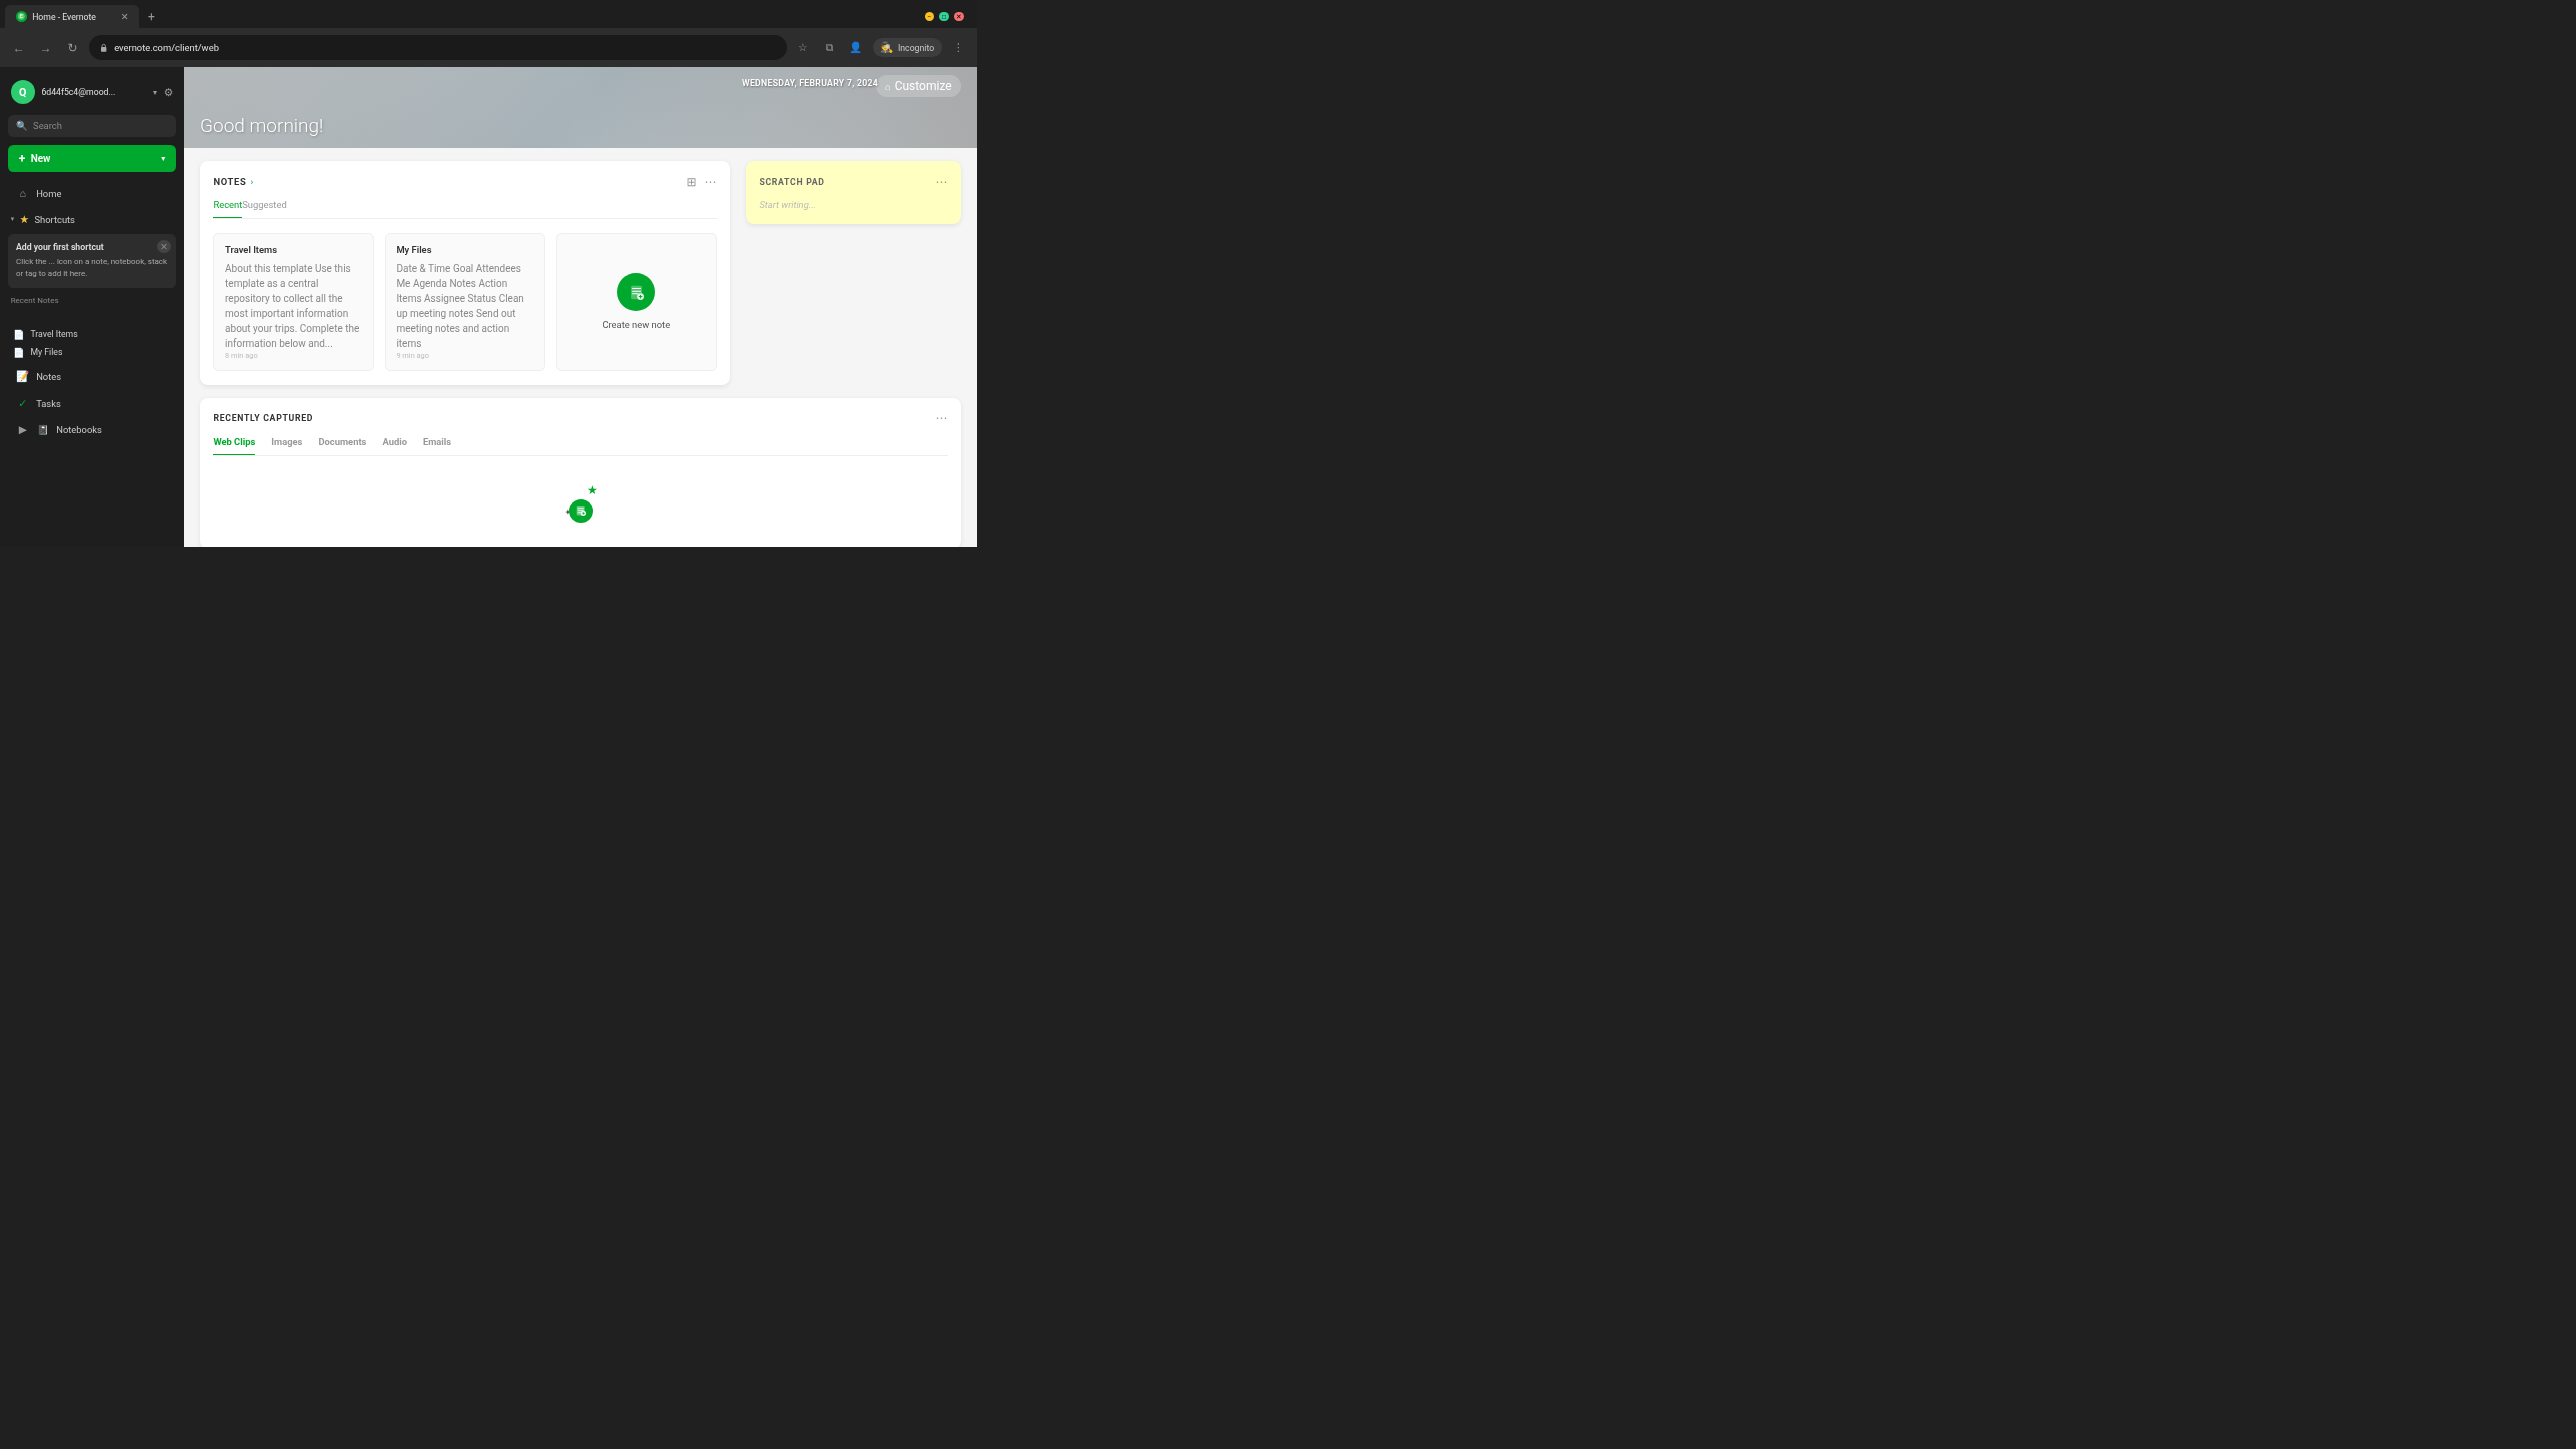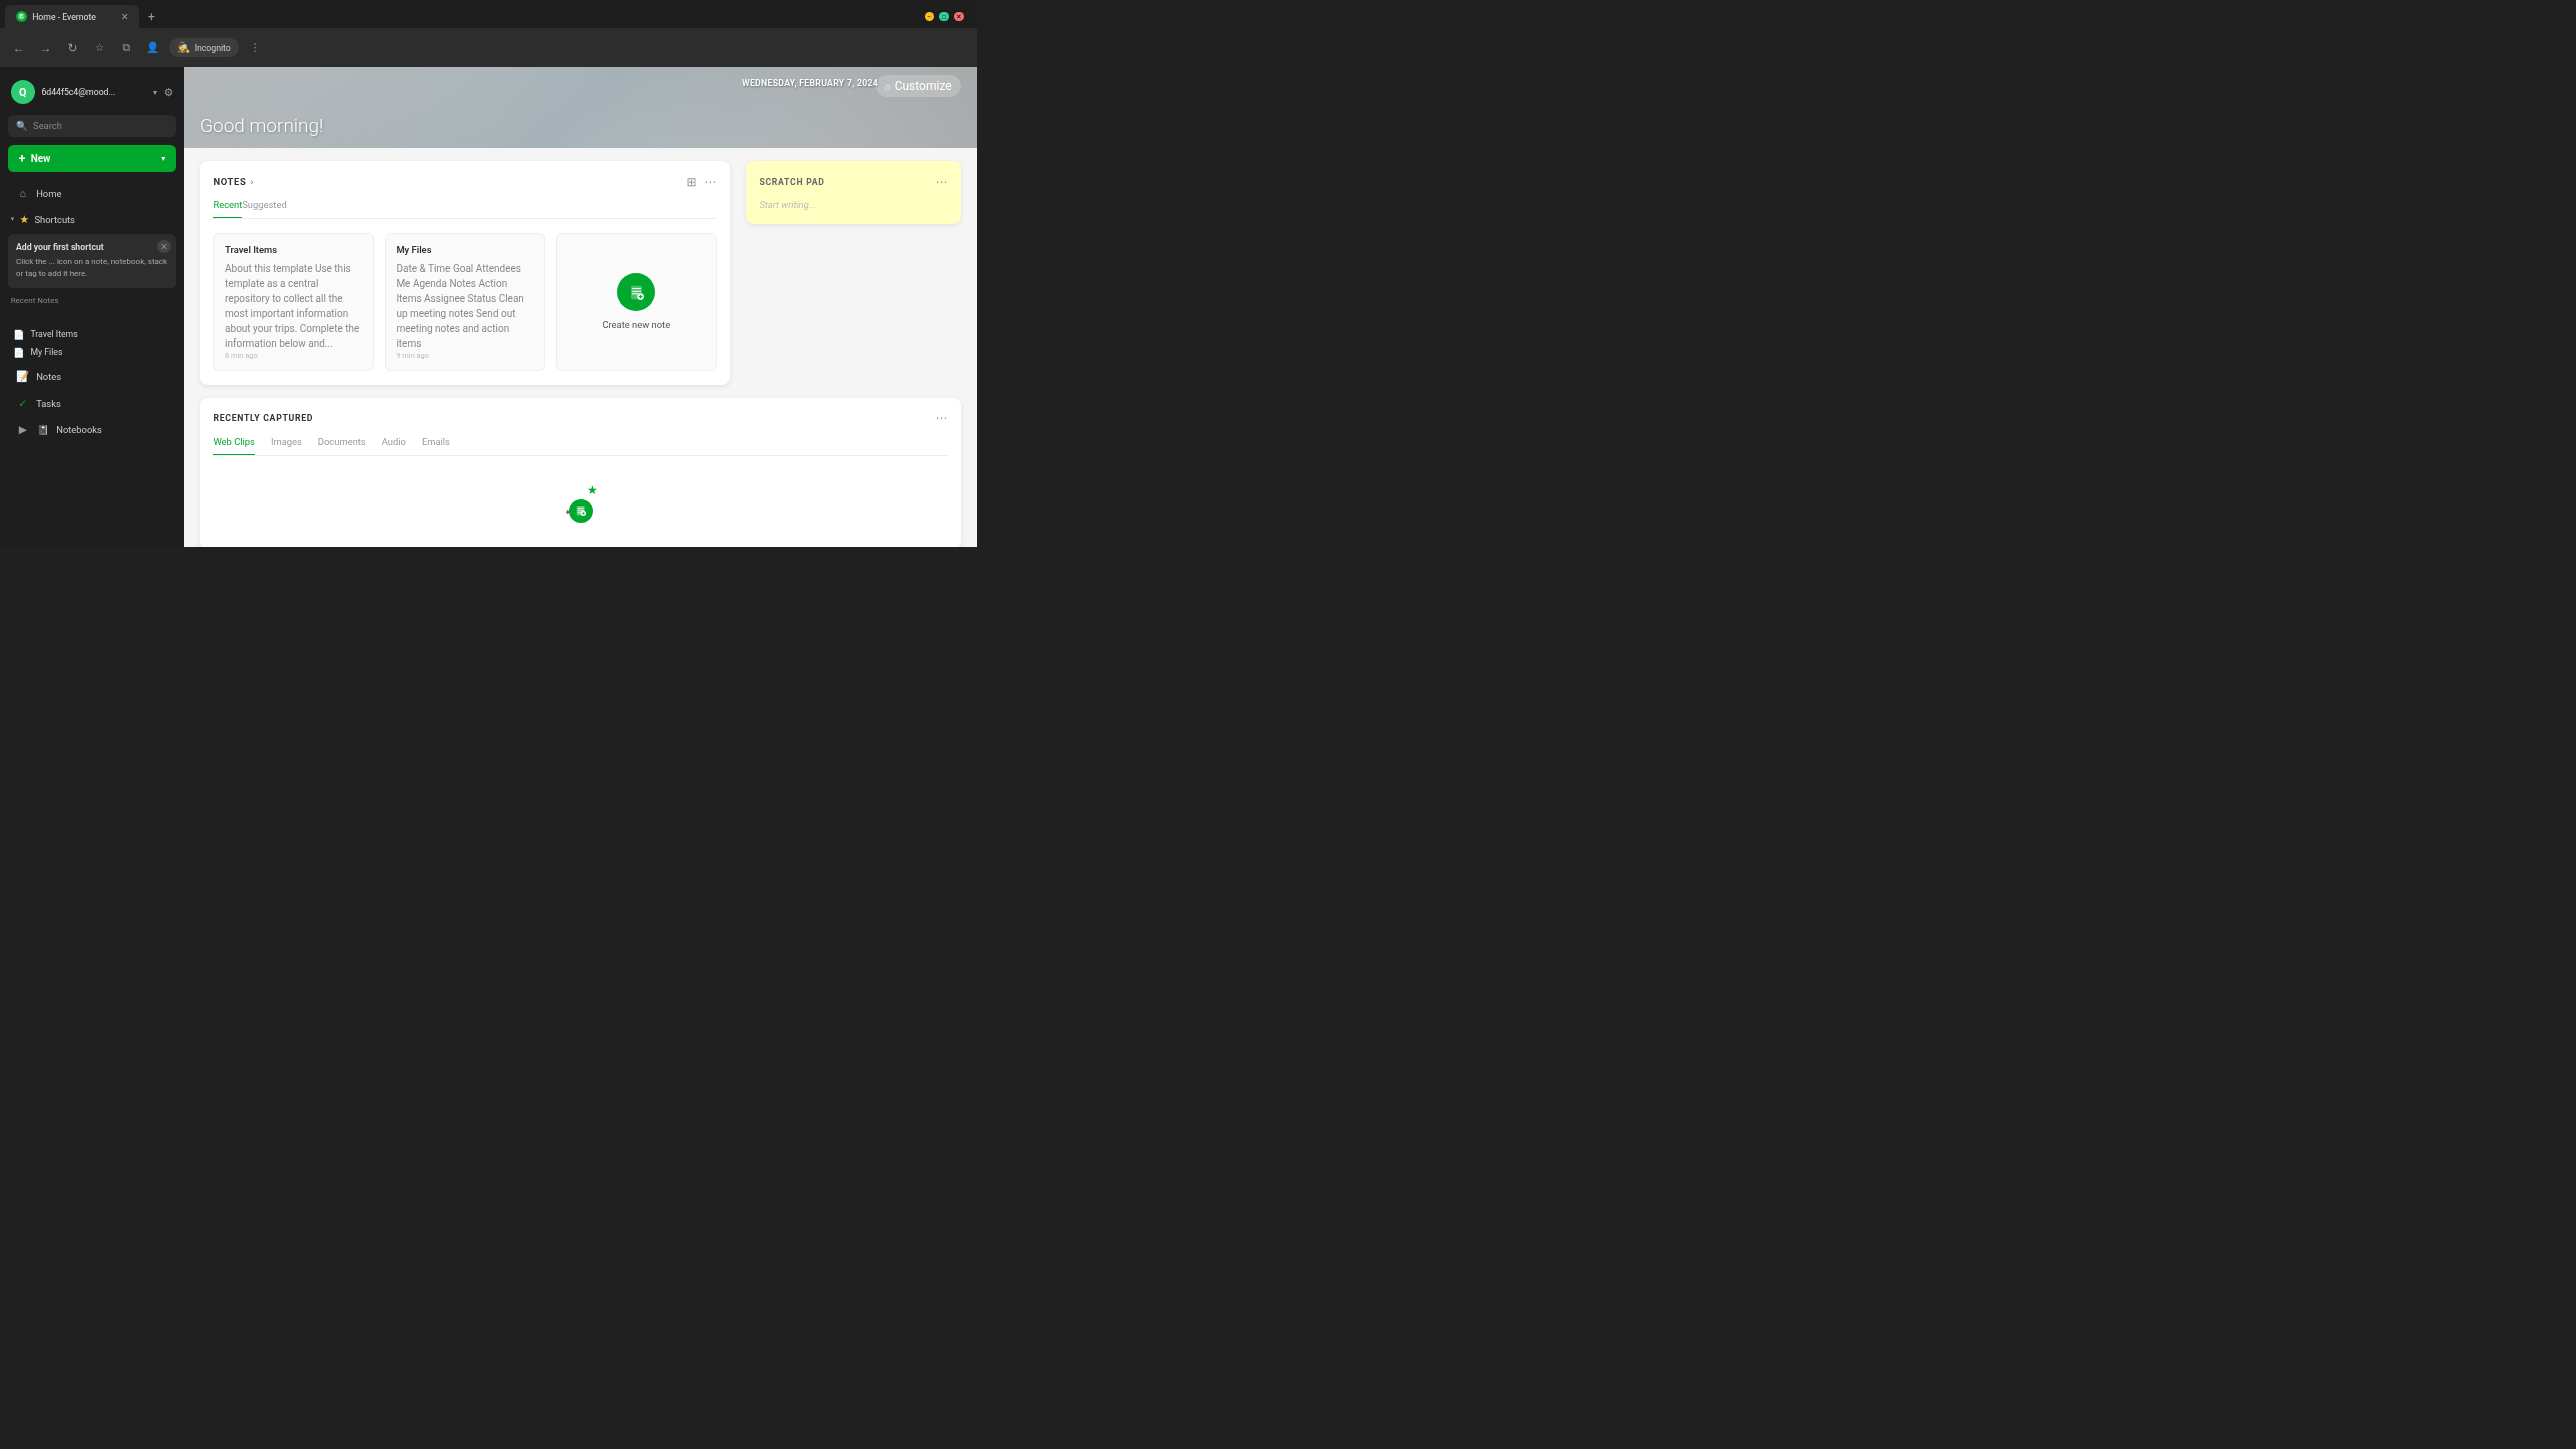--- a/index.html
+++ b/index.html
@@ -99,21 +99,21 @@
     .scratch-pad-header { display: flex; align-items: center; justify-content: space-between; margin-bottom: 10.7px; }
     .scratch-pad-title { color: #666; font-size: 8.7px; font-weight: 700; letter-spacing: 0.7px; }
     .scratch-pad-menu { color: #999; cursor: pointer; font-size: 12px; }
     .scratch-pad-input { color: #bbb; font-size: 9.4px; font-style: italic; }
 
     
     .captured-section { background: white; border-radius: 8px; padding: 13.4px; margin: 0 16px 13.4px; box-shadow: 0 1.3px 5.4px rgba(0,0,0,0.08); }
     .captured-header { display: flex; align-items: center; justify-content: space-between; margin-bottom: 10.7px; }
     .captured-title { color: #333; font-size: 8.7px; font-weight: 700; letter-spacing: 0.7px; }
     .captured-menu { color: #999; cursor: pointer; font-size: 12px; }
-    .captured-tabs { display: flex; gap: 16px; border-bottom: 0.7px solid #eee; margin-bottom: 13.4px; }
+    .captured-tabs { display: flex; gap: 16px; border-bottom: 0.7px solid #eee; margin-bottom: 13.4px; font-weight: bold; }
     .captured-tab { color: #999; font-size: 9.4px; padding-bottom: 6.7px; cursor: pointer; }
     .captured-tab.active { color: #00a82d; border-bottom: 1.3px solid #00a82d; }
     .captured-content { display: flex; align-items: center; justify-content: center; min-height: 54px; }
 
     
     .main-content::-webkit-scrollbar { width: 4px; }
     .main-content::-webkit-scrollbar-track { background: transparent; }
     .main-content::-webkit-scrollbar-thumb { background: #ccc; border-radius: 2px; }
 
     .tab-strip-left { display: flex; align-items: flex-end; gap: 1.3px; }
@@ -149,20 +149,27 @@
         <div class="window-ctrl win-maximize">□</div>
         <div class="window-ctrl win-close">✕</div>
       </div>
     </div>
   </div>
 
   <div class="nav-bar">
     <div class="nav-btn">←</div>
     <div class="nav-btn">→</div>
     <div class="nav-btn">↻</div>
+    <div class="address-bar">
+      <svg width="9.4" height="9.4" viewBox="0 0 14 14">
+          <rect x="3" y="6" width="8" height="7" rx="1" fill="#aaa"></rect>
+          <path d="M4.5 6V4.5a2.5 2.5 0 0 1 5 0V6" stroke="#aaa" stroke-width="1.2" fill="none"></path>
+        </svg>
+      <span class="address-text">evernote.com/client/web</span>
+    </div>
     <div class="nav-actions">
       <div class="nav-action-btn">☆</div>
       <div class="nav-action-btn">⧉</div>
       <div class="nav-action-btn">👤</div>
       <div class="incognito-badge">
         <span class="incognito-icon">🕵</span>
         <span>Incognito</span>
       </div>
       <div class="nav-action-btn">⋮</div>
     </div>

